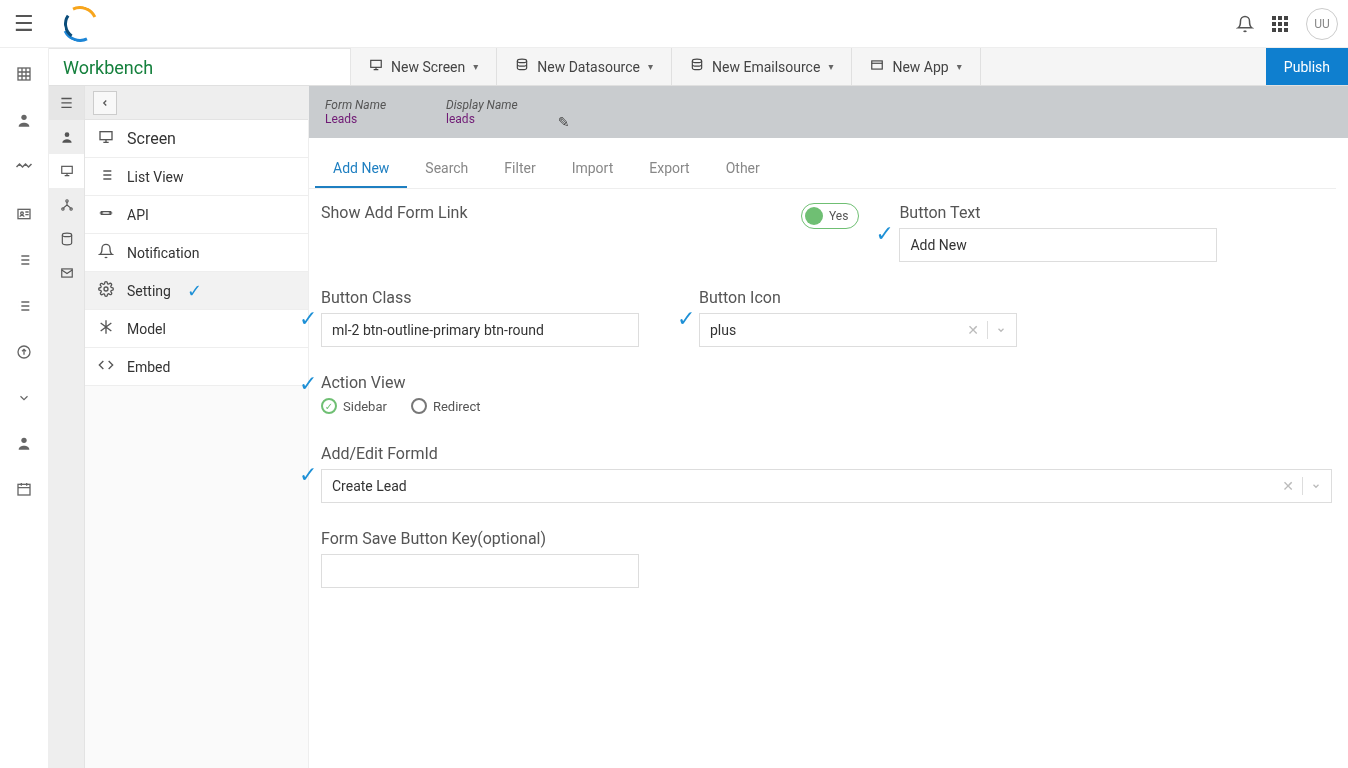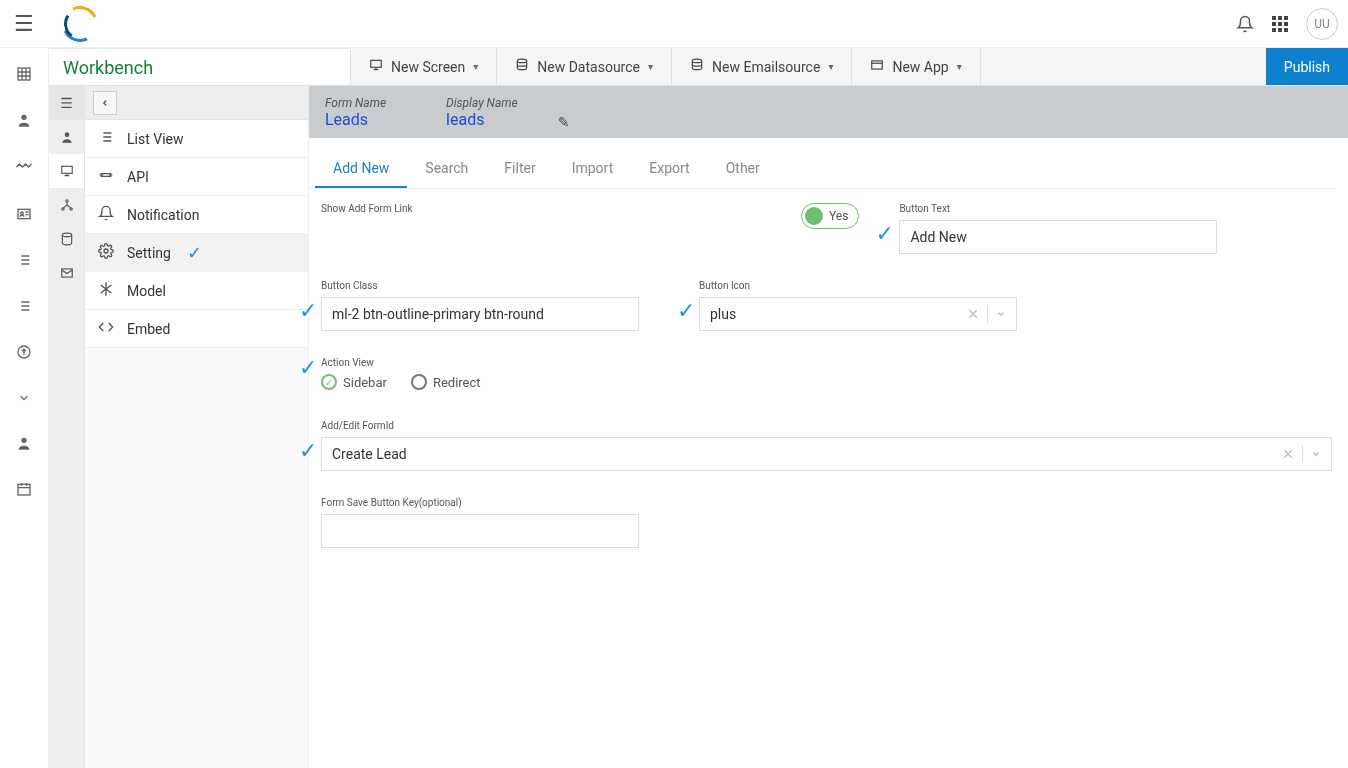--- a/index.html
+++ b/index.html
@@ -39,28 +39,28 @@
   .back-btn{width:24px;height:24px;border:1px solid #ccc;background:#f8f8f8;display:flex;align-items:center;justify-content:center;color:#555;cursor:pointer;font-size:14px;}
   .nav-item{height:38px;padding:0 12px;display:flex;align-items:center;gap:12px;color:#333;border-bottom:1px solid #eee;cursor:pointer;font-size:14px;background:#fff;}
   .nav-item.selected{background:#f2f2f2;}
   .nav-item .nic{width:18px;text-align:center;color:#555;font-size:14px;}
   .check{color:#1e90d6;font-size:18px;margin-left:4px;}
   
   .content{flex:1;display:flex;flex-direction:column;min-width:0;}
   .crumb{background:#c9cccf;padding:8px 16px;color:#444;display:flex;align-items:center;gap:60px;}
   .crumb .col{display:flex;flex-direction:column;}
   .crumb .lab{font-style:italic;font-size:12px;color:#555;}
-  .crumb .val{font-size:16px;color:#1d4ed8;}
+  .crumb .val{font-size:12px;color:#701a75;}
   .crumb .edit{font-size:14px;color:#444;cursor:pointer;margin-left:-20px;margin-top:20px;}
   .tabs{display:flex;gap:0;border-bottom:1px solid #eee;padding:0 6px;margin:12px 12px 0 0;}
   .tab{padding:10px 18px;color:#888;cursor:pointer;font-size:14px;}
   .tab.active{color:#1e7fc1;border-bottom:2px solid #1e7fc1;}
   .form-area{padding:14px 16px 40px 12px;position:relative;}
   .row{display:flex;gap:60px;margin-bottom:26px;flex-wrap:wrap;}
-  .field-label{font-size:10px;color:#555;margin-bottom:6px;display:block;}
+  .field-label{font-size:16px;color:#555;margin-bottom:6px;display:block;}
   .text-input{height:34px;border:1px solid #ddd;padding:0 10px;width:318px;font-size:14px;color:#333;background:#fff;}
   .toggle{display:inline-flex;align-items:center;background:#fff;border:1px solid #6fbf73;border-radius:16px;height:26px;padding:2px 10px 2px 3px;gap:6px;cursor:pointer;}
   .toggle .knob{width:18px;height:18px;border-radius:50%;background:#6fbf73;}
   .toggle .tlab{font-size:12px;color:#555;}
   .select-box{display:flex;align-items:center;height:34px;border:1px solid #ddd;padding:0 10px;width:318px;font-size:14px;color:#333;justify-content:space-between;cursor:pointer;}
   .select-box.wide{width:100%;}
   .select-actions{display:flex;align-items:center;gap:8px;color:#bbb;}
   .select-actions .div{width:1px;height:18px;background:#ddd;}
   .radio-row{display:flex;gap:24px;align-items:center;margin-top:6px;}
   .radio{display:flex;align-items:center;gap:6px;cursor:pointer;font-size:13px;color:#555;}
@@ -225,20 +225,27 @@
       <div class="sidenav">
         <div class="sidenav-back">
           <div class="back-btn">
             <svg width="10" height="10" viewBox="0 0 24 24" fill="none" stroke="#555" stroke-width="3">
                 <path d="M15 18l-6-6 6-6"></path>
               </svg>
           </div>
         </div>
         <div class="nav-item">
           <span class="nic"><svg width="16" height="16" viewBox="0 0 24 24" fill="none" stroke="#555" stroke-width="2">
+                <rect x="3" y="4" width="18" height="12"></rect>
+                <path d="M8 20h8M12 16v4"></path>
+              </svg></span>
+          <span style="font-size:16px;">Screen</span>
+        </div>
+        <div class="nav-item">
+          <span class="nic"><svg width="16" height="16" viewBox="0 0 24 24" fill="none" stroke="#555" stroke-width="2">
                 <path d="M8 6h12M8 12h12M8 18h12M4 6h.01M4 12h.01M4 18h.01"></path>
               </svg></span>
           <span>List View</span>
         </div>
         <div class="nav-item">
           <span class="nic"><svg width="16" height="16" viewBox="0 0 24 24" fill="none" stroke="#555" stroke-width="2">
                 <path d="M4 10h16M4 14h16M8 10l-4 2 4 2M16 10l4 2-4 2"></path>
               </svg></span>
           <span>API</span>
         </div>

